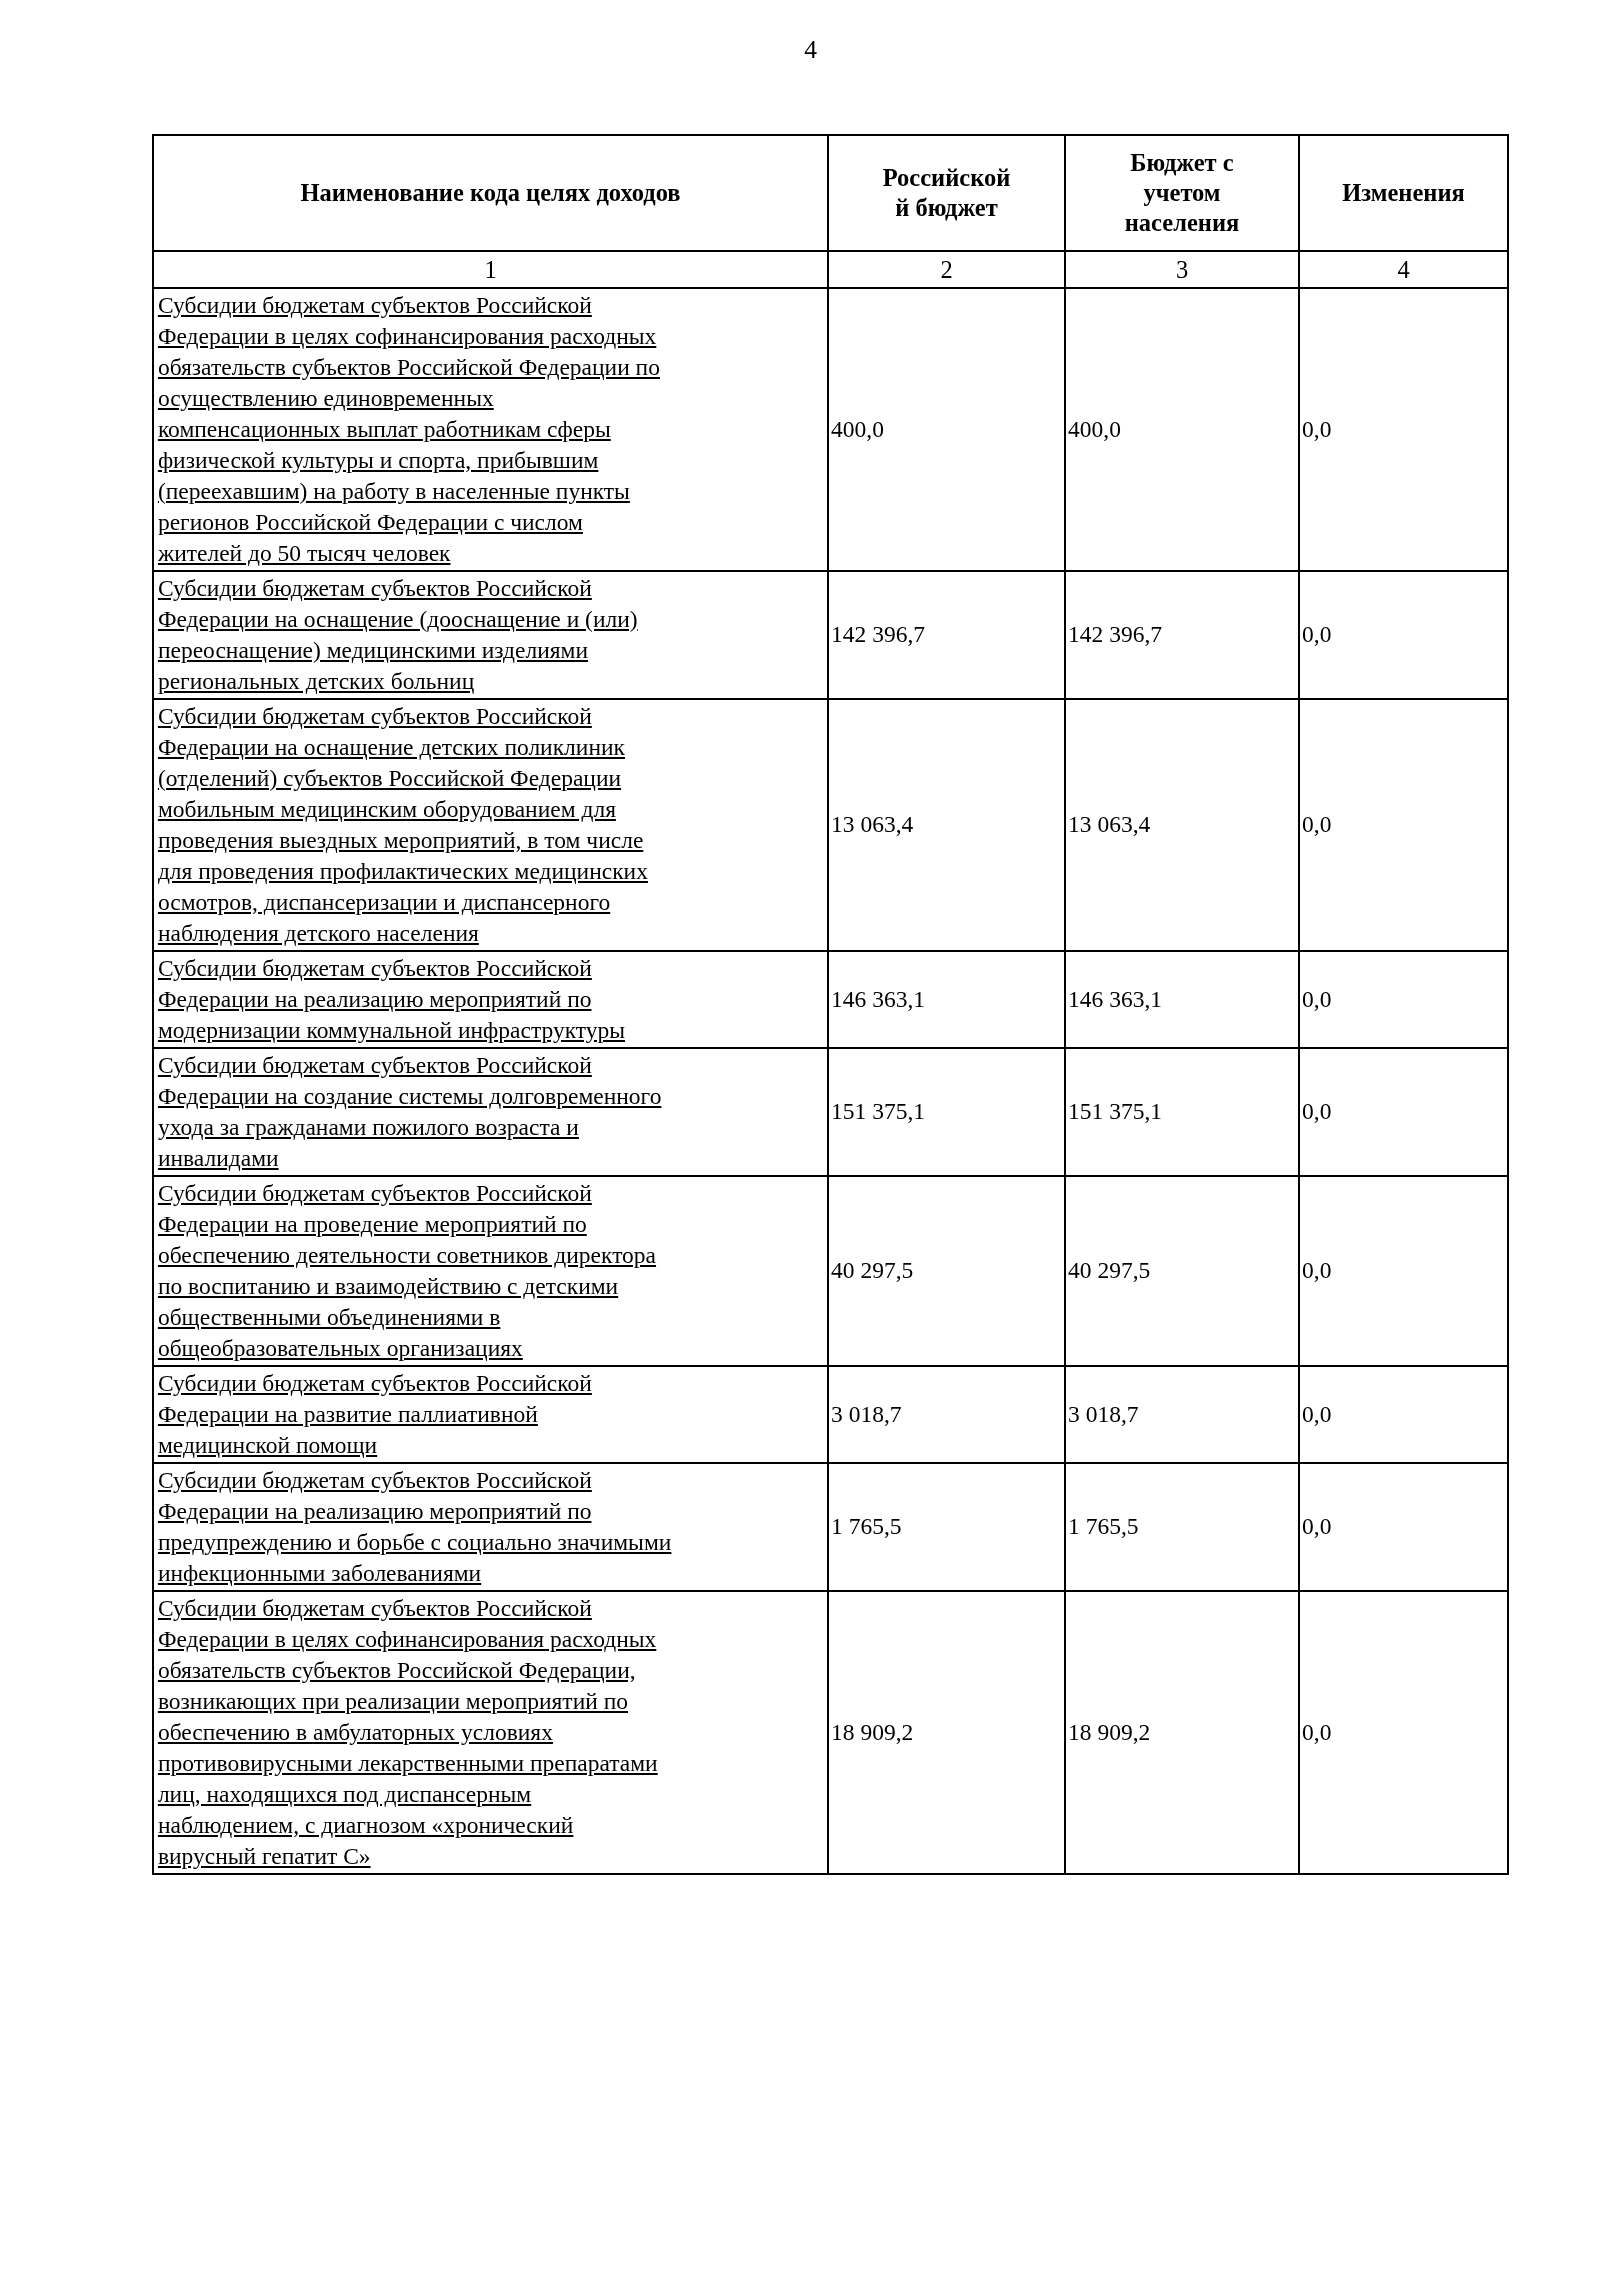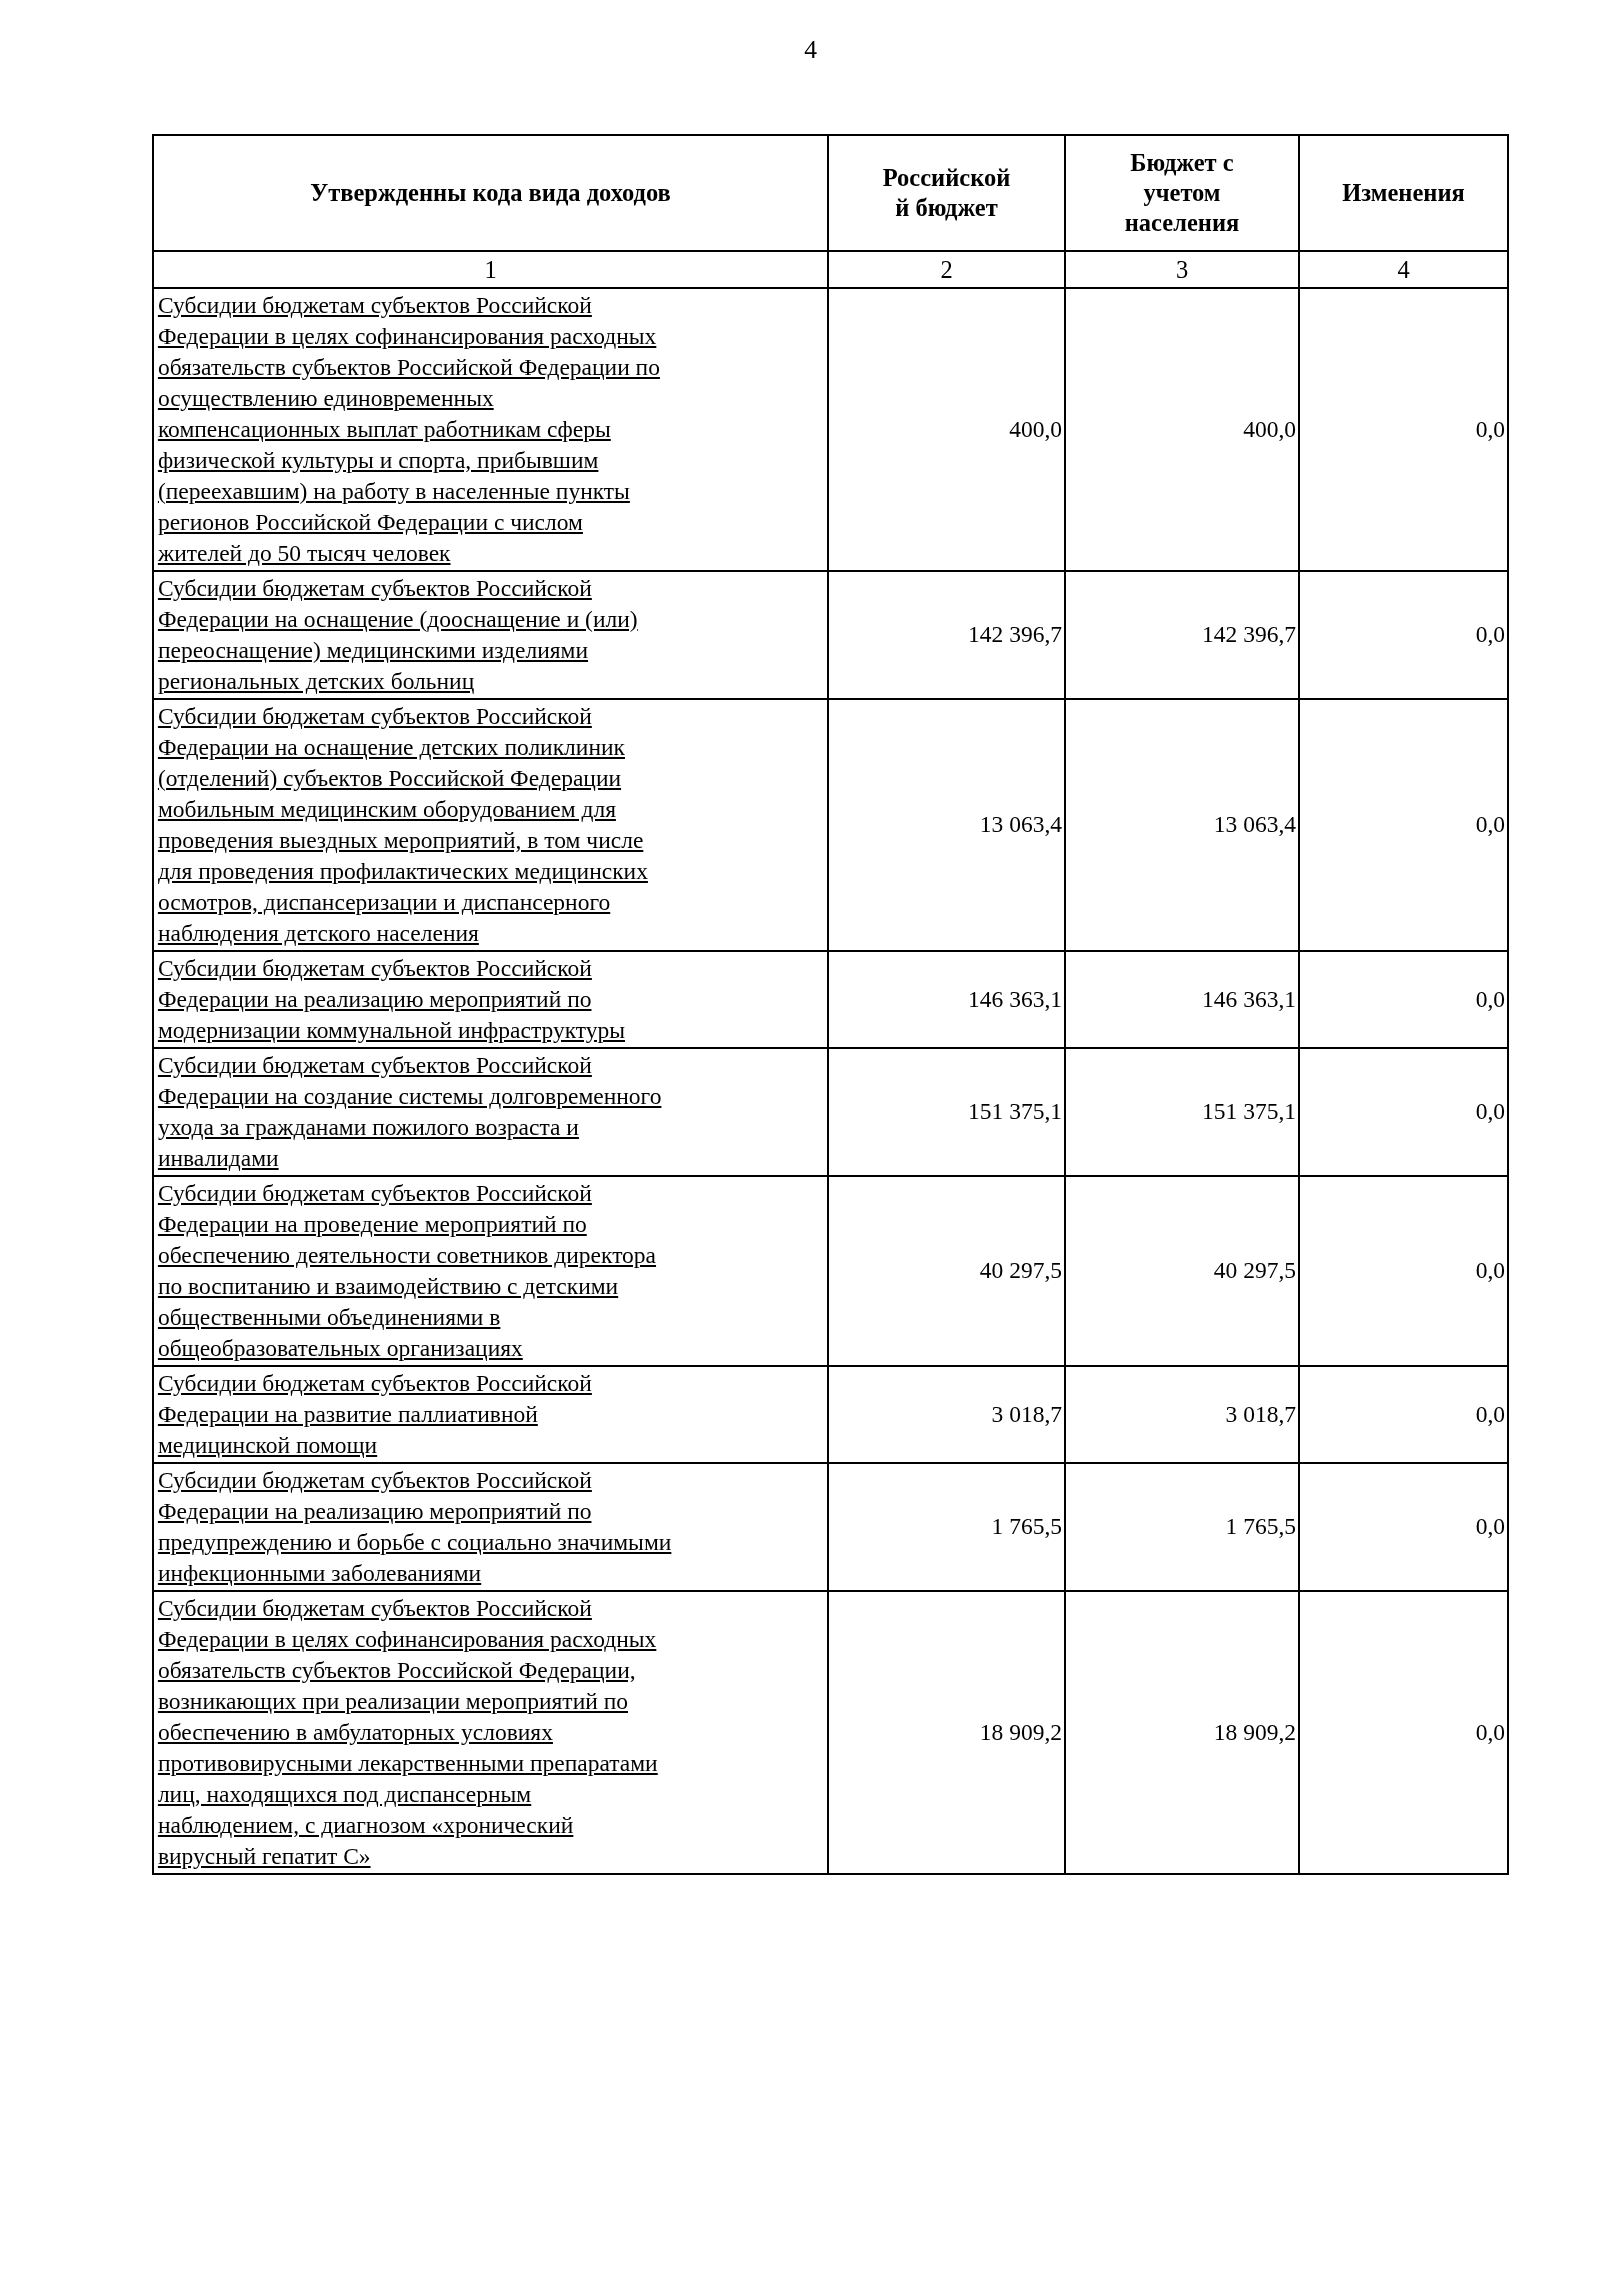--- a/index.html
+++ b/index.html
@@ -61,41 +61,41 @@
     font-size: 23.5px;
     line-height: 31px;
     text-align: left;
     vertical-align: top;
     padding: 1px 2px 1px 3.9px;
     white-space: pre-line;
     text-decoration: underline;
   }
   td.val {
     font-size: 23.5px;
-    text-align: right;
+    text-align: left;
     vertical-align: middle;
     padding: 2px;
   }
 </style>
 </head>
 <body>
 
 <div class="page">
   <div class="page-number">4</div>
 
   <table class="budget">
     <colgroup>
       <col style="width:675px">
       <col style="width:237px">
       <col style="width:234px">
       <col style="width:209px">
     </colgroup>
     <thead>
       <tr>
-        <th class="hdr">Утвержденны кода вида доходов</th>
+        <th class="hdr">Наименование кода целях доходов</th>
         <th class="hdr">Российской
 й бюджет</th>
         <th class="hdr">Бюджет с
 учетом
 населения</th>
         <th class="hdr">Изменения</th>
       </tr>
       <tr>
         <td class="colnum">1</td>
         <td class="colnum">2</td>

